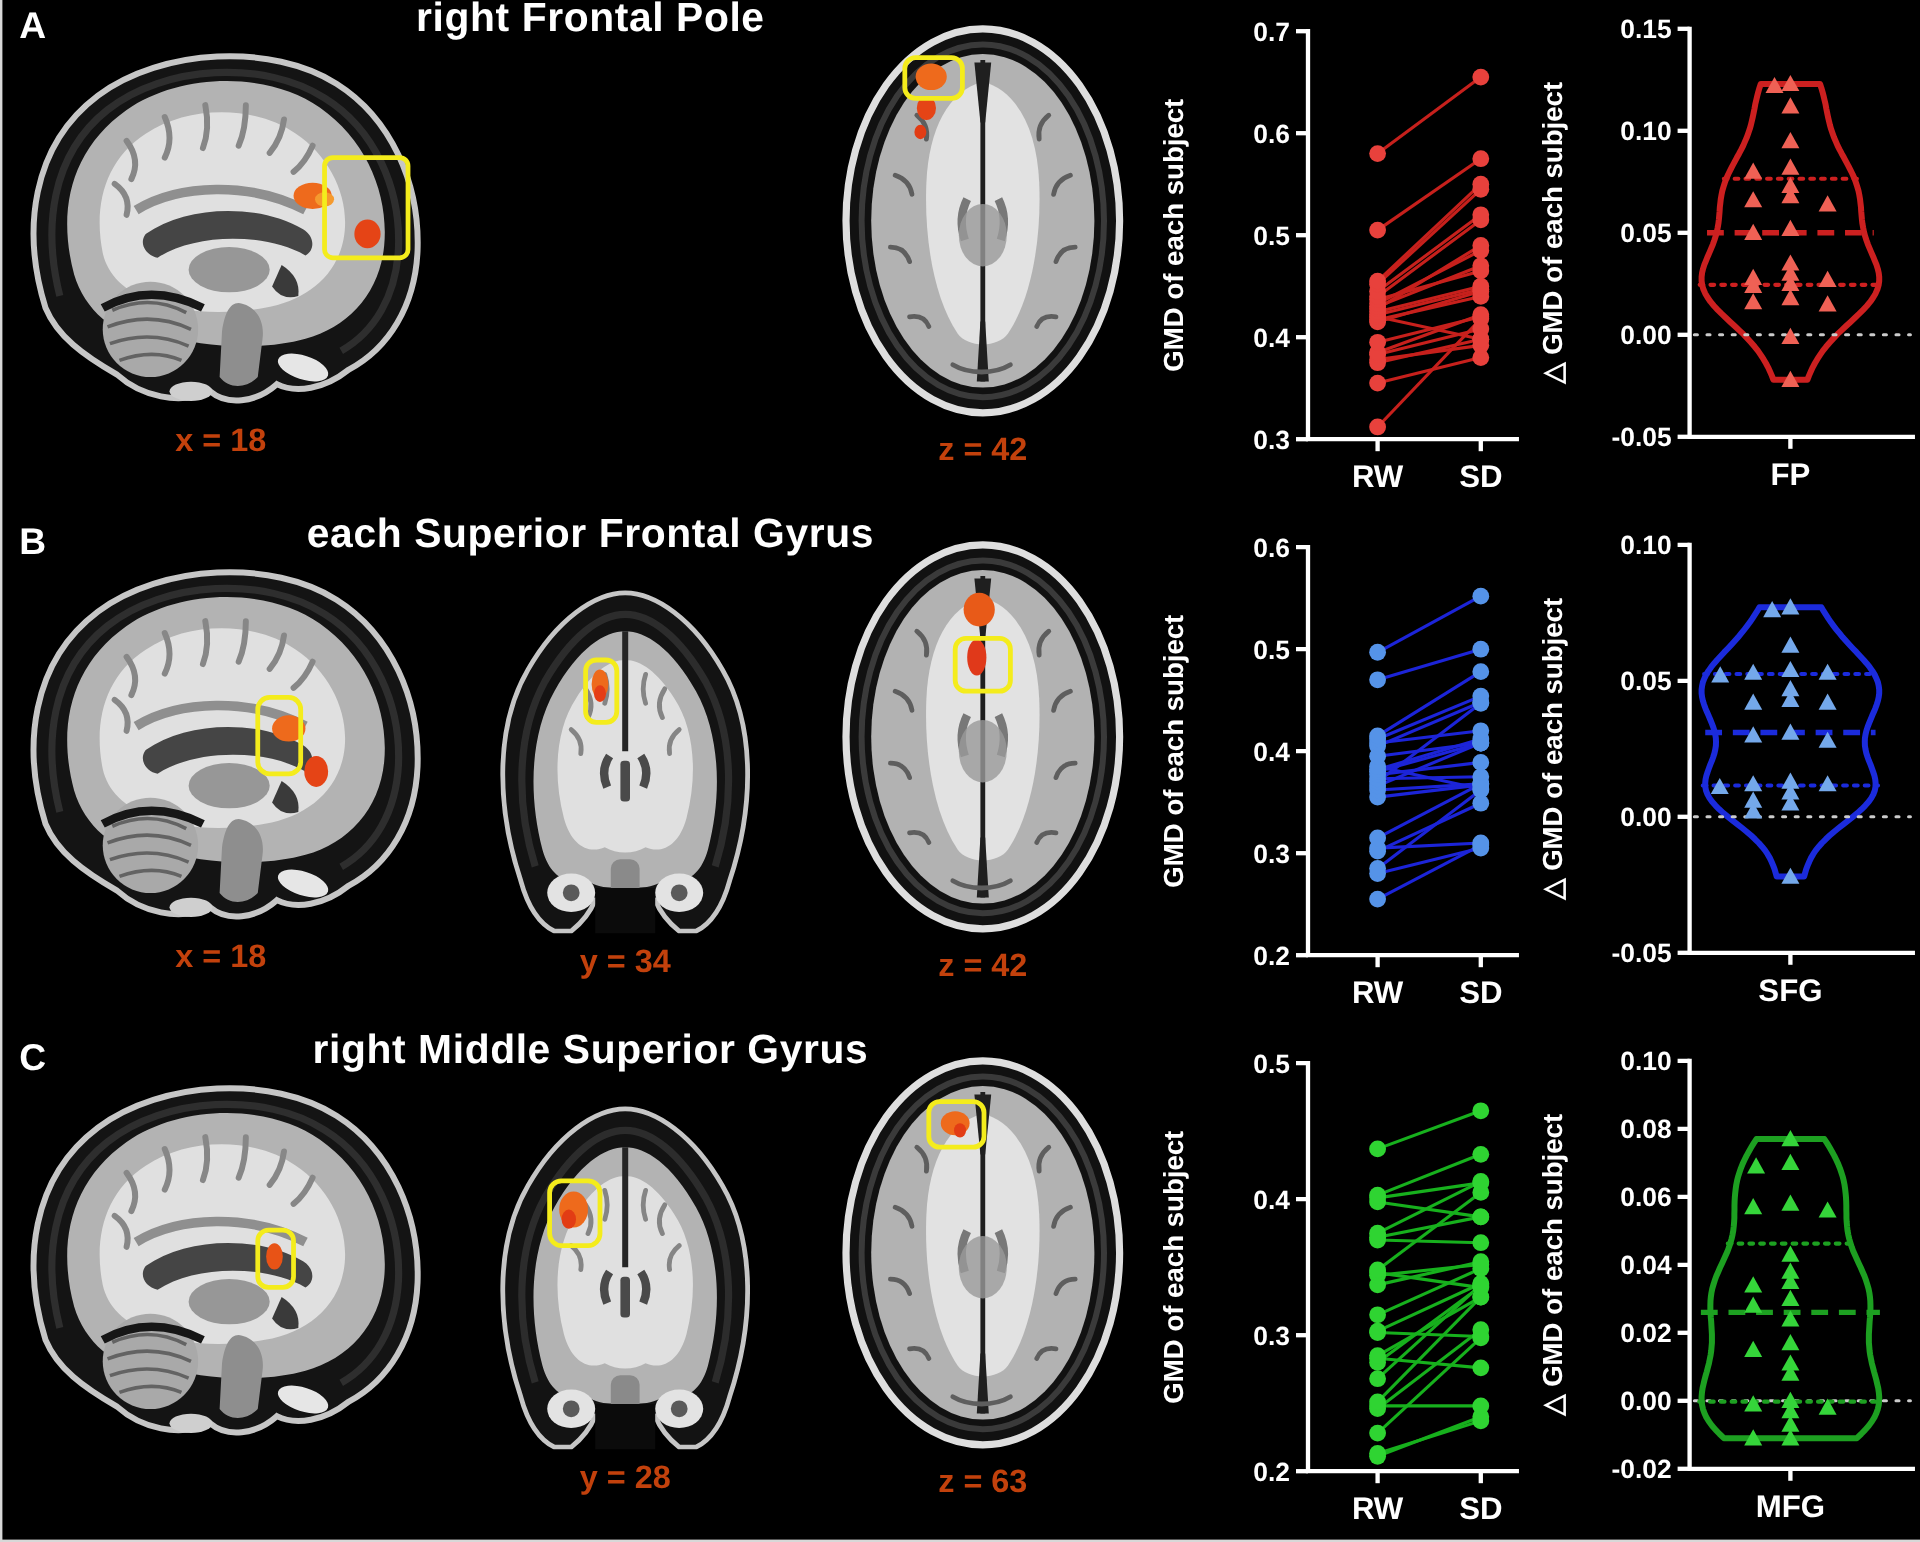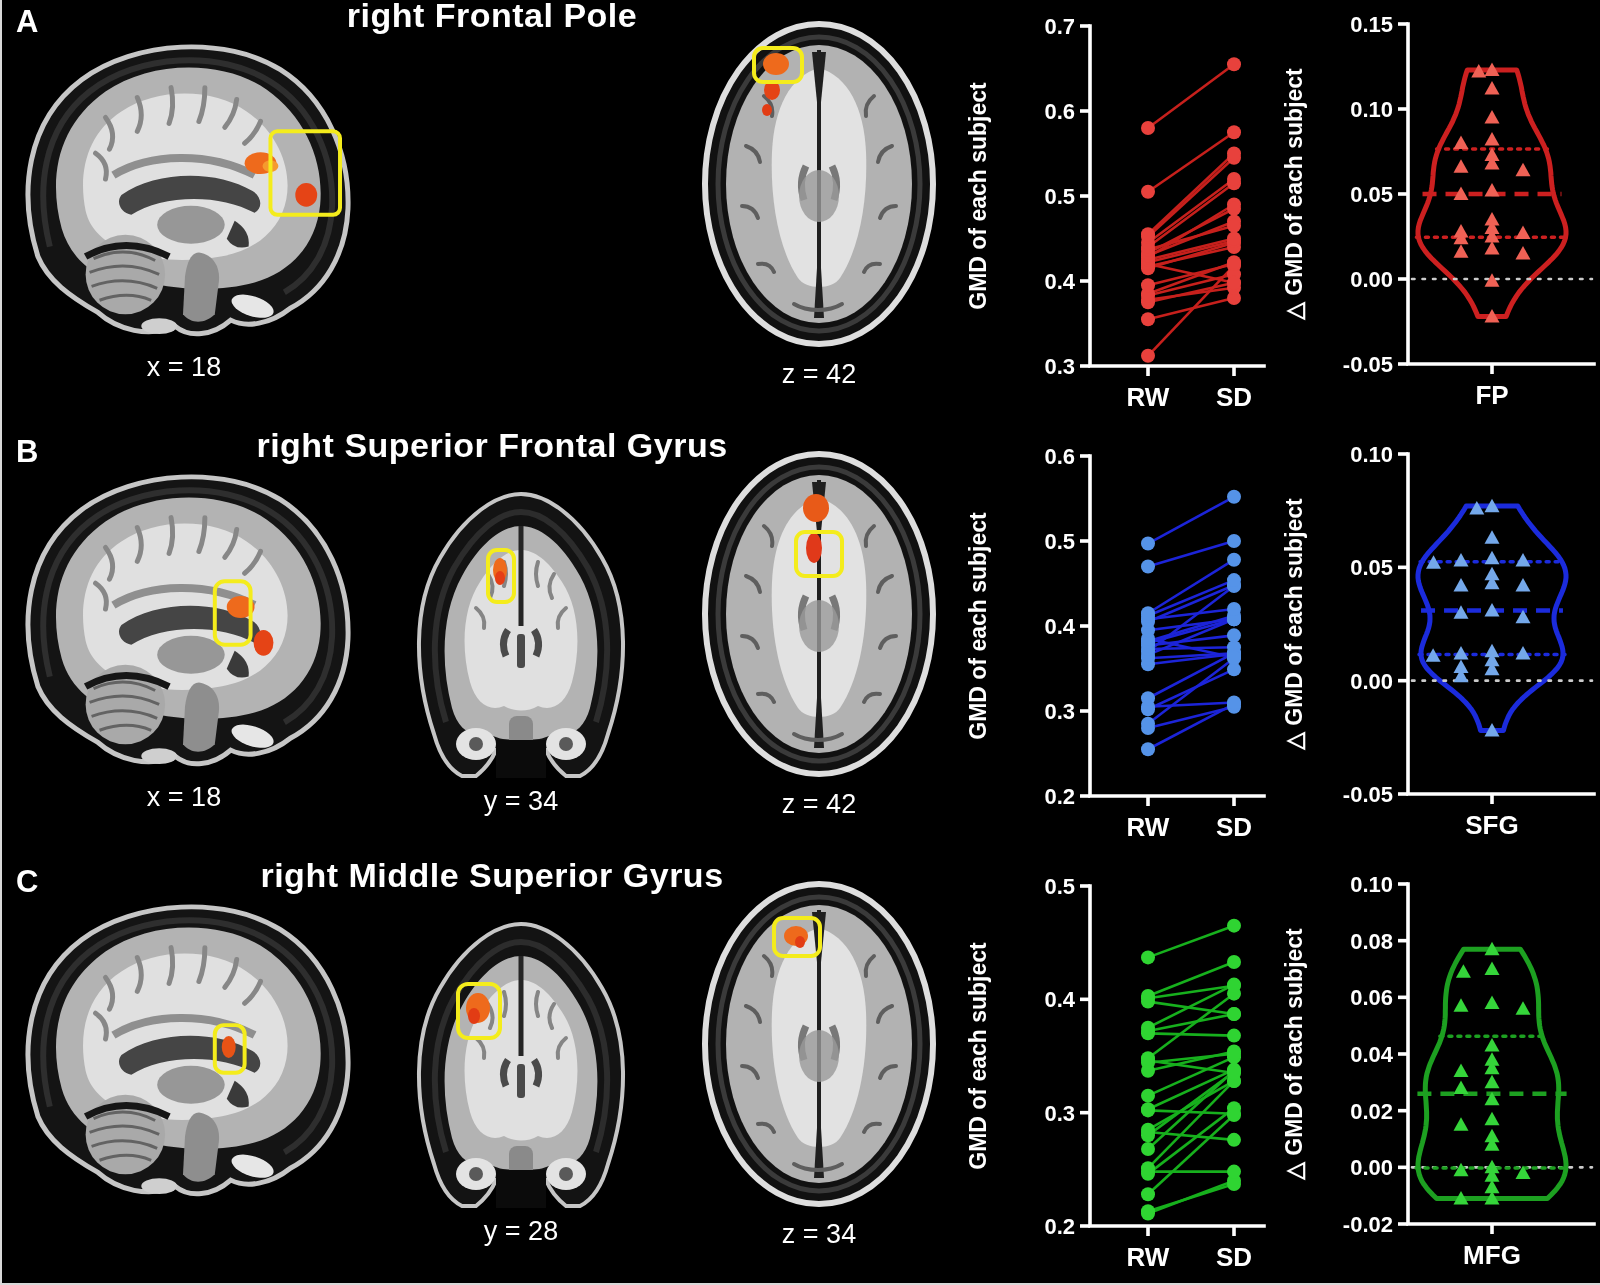--- a/index.html
+++ b/index.html
@@ -6,21 +6,21 @@
   .figure{position:relative;width:1600px;height:1285px;background:#000;overflow:hidden;
           font-family:"Liberation Sans",sans-serif;color:#fff;
           border-left:2px solid #d8d8d8;border-bottom:2px solid #d8d8d8;box-sizing:border-box;}
   .row{position:relative;height:430px;}
   .row.last{height:423px;}
   .letter{position:absolute;left:14px;top:4px;font-size:31px;font-weight:700;z-index:5;}
   .row-title{position:absolute;left:60px;top:-4px;width:860px;margin:0;text-align:center;
              font-size:34px;font-weight:700;z-index:4;letter-spacing:.5px;}
   figure.brain{position:absolute;margin:0;text-align:center;}
   figure.brain svg{display:block;}
-  figure.brain figcaption{font-size:27px;font-weight:400;color:#ffffff;margin-top:8px;}
+  figure.brain figcaption{font-size:27px;font-weight:700;color:#c2410c;margin-top:8px;}
   .pos-sag{left:8px;top:26px;width:348px;}
   .pos-cor{left:394px;top:48px;width:250px;}
   .pos-axi{left:692px;top:16px;width:250px;}
   .pos-sag svg{width:348px;height:318px;}
   .pos-cor svg{width:250px;height:300px;}
   .pos-axi svg{width:250px;height:335px;}
   svg.chart{position:absolute;top:0;}
   svg.chart.paired{left:950px;width:318px;height:428px;}
   svg.chart.violin{left:1266px;width:334px;height:428px;}
   .defs-holder{position:absolute;width:0;height:0;overflow:hidden;}
@@ -273,21 +273,21 @@
         <path d="M224 240.89999999999998 L231.5 254.39999999999998 L216.5 254.39999999999998 Z" fill="#ef6155"></path>
         <path d="M193 244.3 L200.5 257.8 L185.5 257.8 Z" fill="#ef6155"></path>
         <path d="M255 246 L262.5 259.5 L247.5 259.5 Z" fill="#ef6155"></path>
         <path d="M224 273.2 L231.5 286.7 L216.5 286.7 Z" fill="#ef6155"></path>
         <path d="M224 308.9 L231.5 322.4 L216.5 322.4 Z" fill="#ef6155"></path>
       </svg>
   </section>
 
   <section class="row">
     <div class="letter">B</div>
-    <h2 class="row-title">right Superior Frontal Gyrus</h2>
+    <h2 class="row-title">each Superior Frontal Gyrus</h2>
 
     <figure class="brain pos-sag">
       <svg viewBox="0 0 350 320">
         <use href="#sym-sag"></use>
         <g>
           <ellipse cx="232" cy="152" rx="14" ry="11" fill="#ee6a1c"></ellipse>
           <ellipse cx="255" cy="188" rx="10" ry="13" fill="#e54416"></ellipse>
           <rect x="206" y="126" width="36" height="64" rx="10" fill="none" stroke="#f4ec1c" stroke-width="4"></rect>
         </g>
       </svg>
@@ -474,21 +474,21 @@
 
     <figure class="brain pos-axi">
       <svg viewBox="0 0 250 335">
         <use href="#sym-axi"></use>
         <g>
           <ellipse cx="102" cy="60" rx="12" ry="10" fill="#ee6a1c"></ellipse>
           <ellipse cx="106" cy="66" rx="5" ry="6" fill="#e23c14"></ellipse>
           <rect x="80" y="42" width="46" height="38" rx="9" fill="none" stroke="#f4ec1c" stroke-width="4"></rect>
         </g>
       </svg>
-      <figcaption class="coord">z = 34</figcaption>
+      <figcaption class="coord">z = 63</figcaption>
     </figure>
 
     <svg class="chart paired" id="chart-C-paired" viewBox="0 0 318 428">
         <path d="M138 26 V366 H312" stroke="#fff" stroke-width="3.6" fill="none" stroke-linecap="square"></path>
         <line x1="138" x2="128" y1="366" y2="366" stroke="#fff" stroke-width="3.6"></line>
         <text x="123" y="374" fill="#fff" font-size="22" font-weight="700" text-anchor="end" font-family="&quot;Liberation Sans&quot;,sans-serif">0.2</text>
         <line x1="138" x2="128" y1="252.66666666666669" y2="252.66666666666669" stroke="#fff" stroke-width="3.6"></line>
         <text x="123" y="260.6666666666667" fill="#fff" font-size="22" font-weight="700" text-anchor="end" font-family="&quot;Liberation Sans&quot;,sans-serif">0.3</text>
         <line x1="138" x2="128" y1="139.33333333333331" y2="139.33333333333331" stroke="#fff" stroke-width="3.6"></line>
         <text x="123" y="147.33333333333331" fill="#fff" font-size="22" font-weight="700" text-anchor="end" font-family="&quot;Liberation Sans&quot;,sans-serif">0.4</text>

